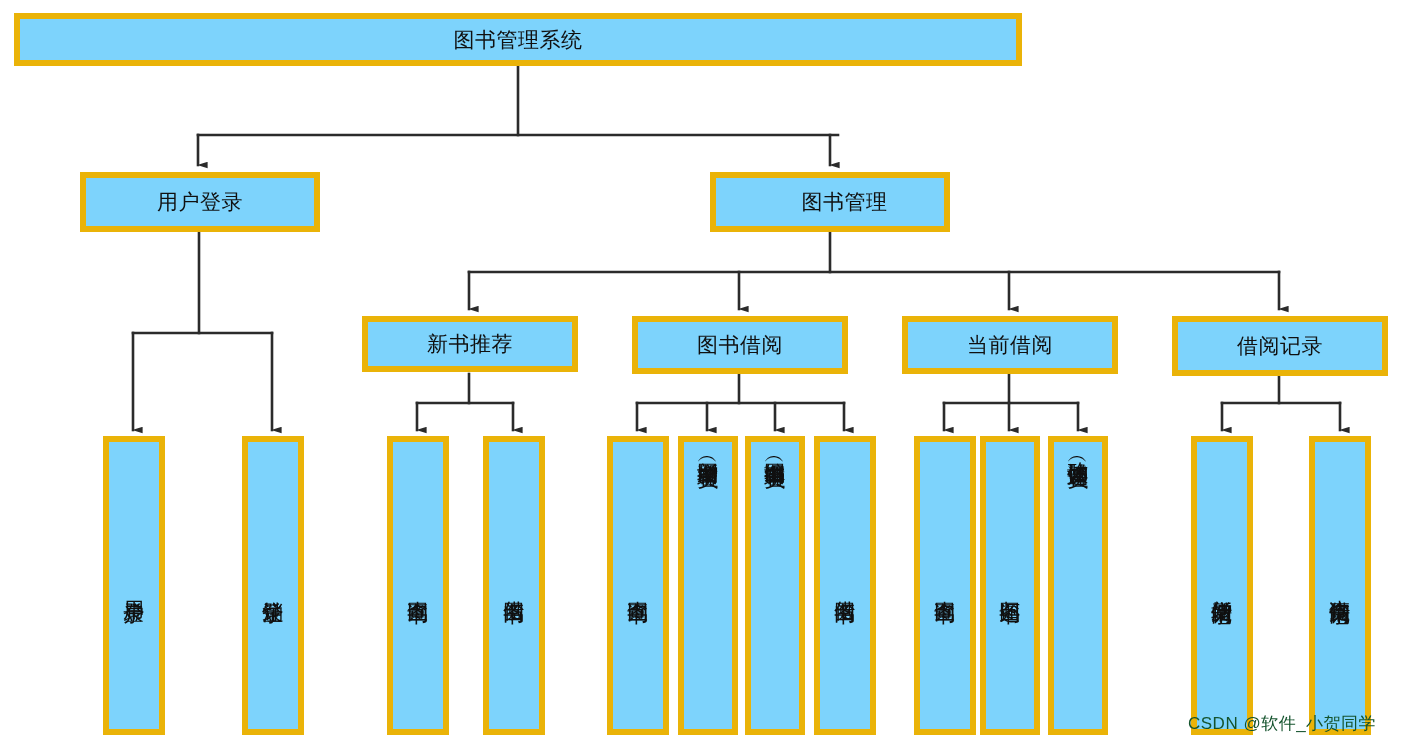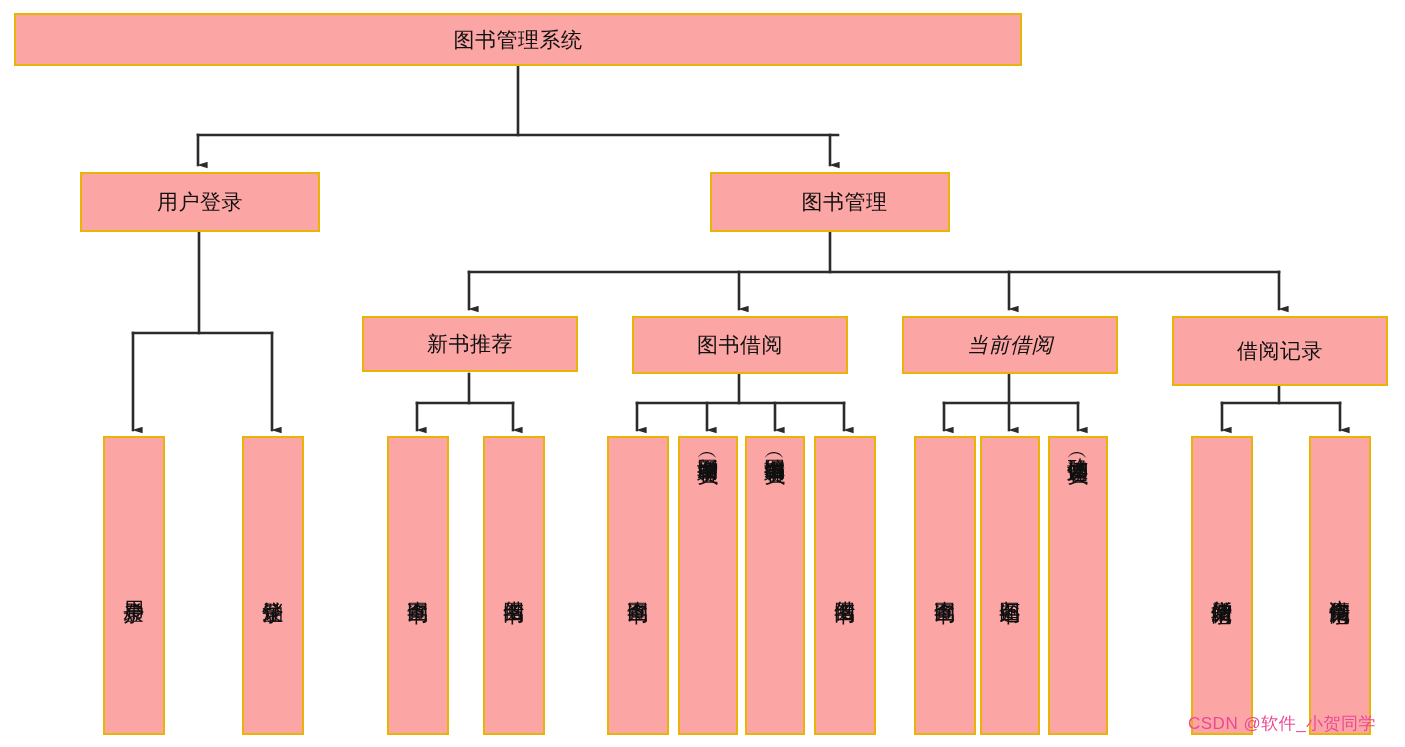--- a/index.html
+++ b/index.html
@@ -23,22 +23,22 @@
     position: absolute;
     left: 0;
     top: 0;
     width: 1405px;
     height: 747px;
     pointer-events: none;
   }
   .node {
     position: absolute;
     box-sizing: border-box;
-    background: #fca5a5;
-    border: 2px solid #eab308;
+    background: #7dd3fc;
+    border: 6px solid #eab308;
     display: flex;
     align-items: center;
     justify-content: center;
     color: #101010;
     overflow: hidden;
   }
   .node.horiz {
     font-size: 21px;
     letter-spacing: 0.5px;
   }
@@ -61,21 +61,21 @@
     white-space: pre-line;
   }
   .node.vert .label {
     white-space: nowrap;
   }
   #watermark {
     position: absolute;
     left: 1188px;
     top: 712px;
     font-size: 17px;
-    color: #ec4899;
+    color: #14532d;
     letter-spacing: 0.5px;
     user-select: none;
     white-space: nowrap;
   }
 </style>
 </head>
 <body>
 
 <div id="diagram-root">
 
@@ -142,25 +142,25 @@
   </div>
 
   <div class="node horiz" style="left:362px; top:316px; width:216px; height:56px;">
     <span class="label">新书推荐</span>
   </div>
 
   <div class="node horiz" style="left:632px; top:316px; width:216px; height:58px;">
     <span class="label">图书借阅</span>
   </div>
 
-  <div class="node horiz" style="left:902px; top:316px; width:216px; height:58px;font-style:italic;">
+  <div class="node horiz" style="left:902px; top:316px; width:216px; height:58px;">
     <span class="label">当前借阅</span>
   </div>
 
-  <div class="node horiz" style="left:1172px; top:316px; width:216px; height:70px;">
+  <div class="node horiz" style="left:1172px; top:316px; width:216px; height:60px;">
     <span class="label">借阅记录</span>
   </div>
 
   <div class="node vert" style="left:103px; top:436px; width:62px; height:299px;">
     <span class="label">用户登录</span>
   </div>
 
   <div class="node vert" style="left:242px; top:436px; width:62px; height:299px;">
     <span class="label">注销登录</span>
   </div>

